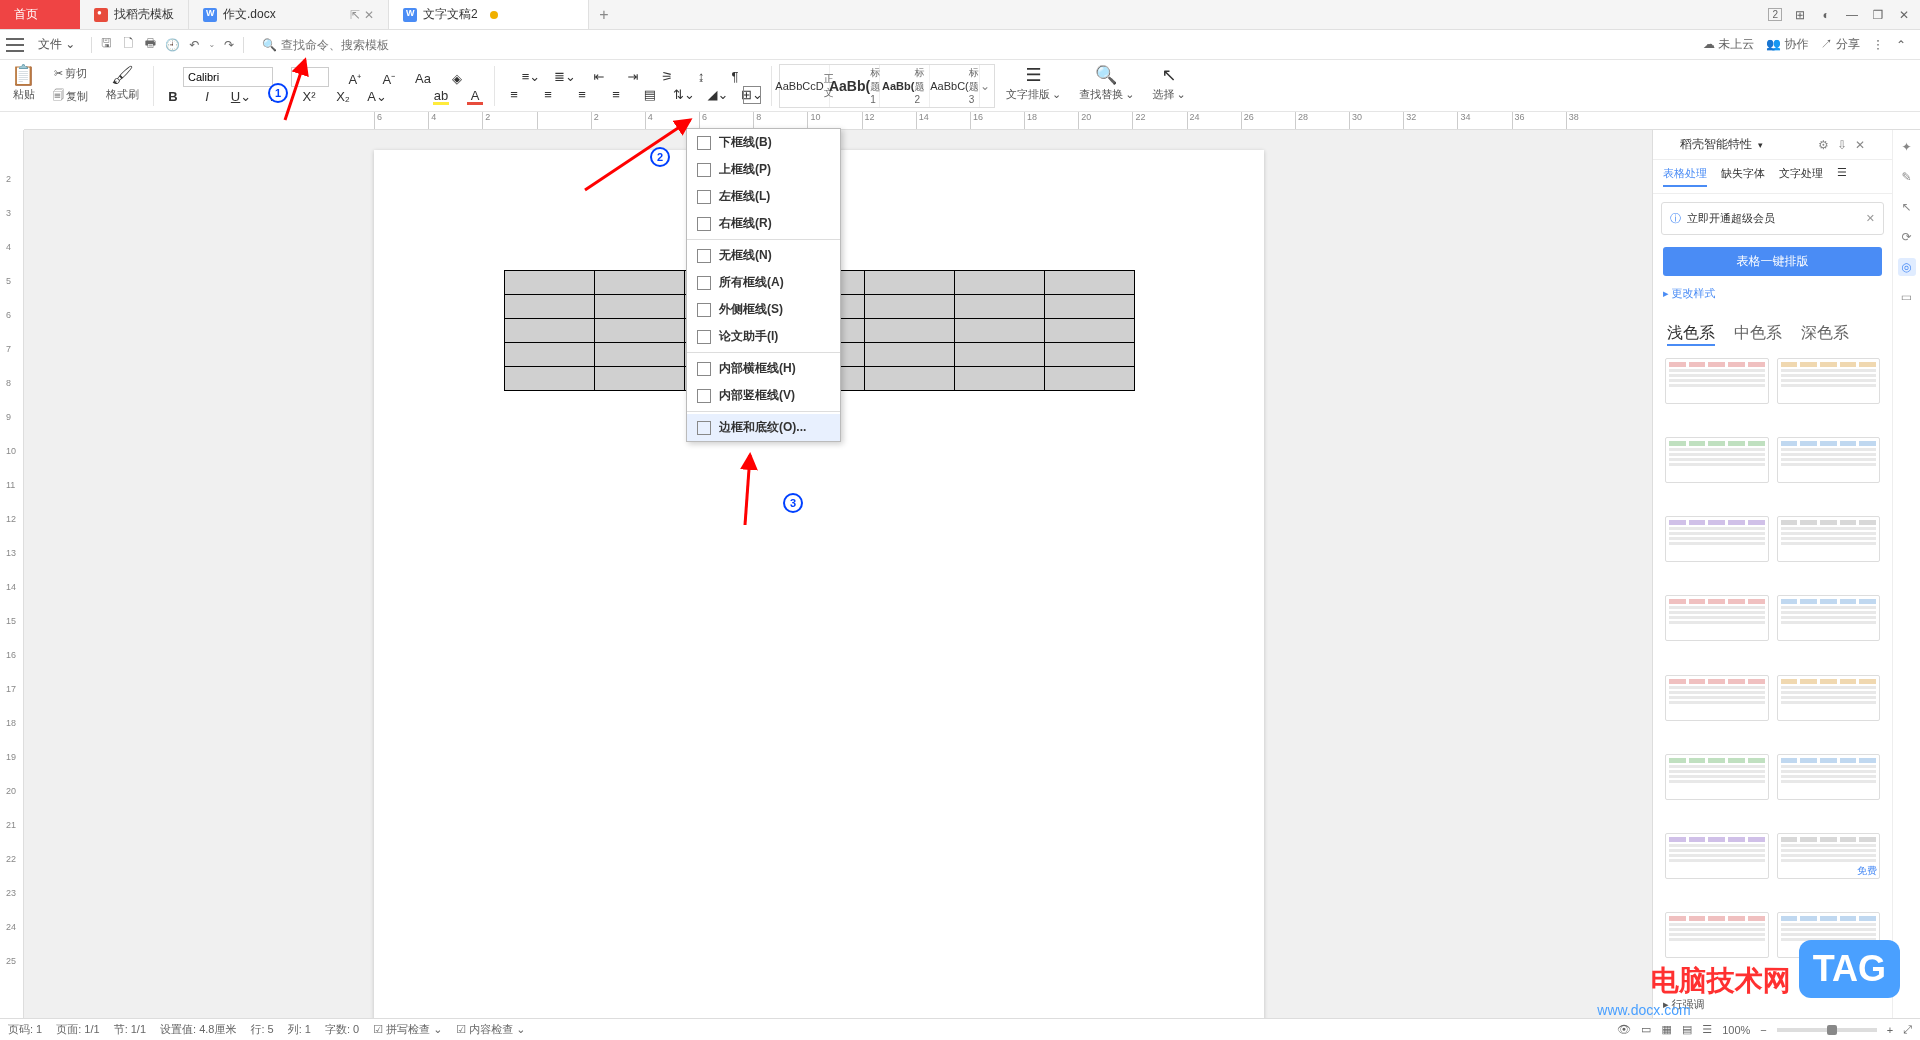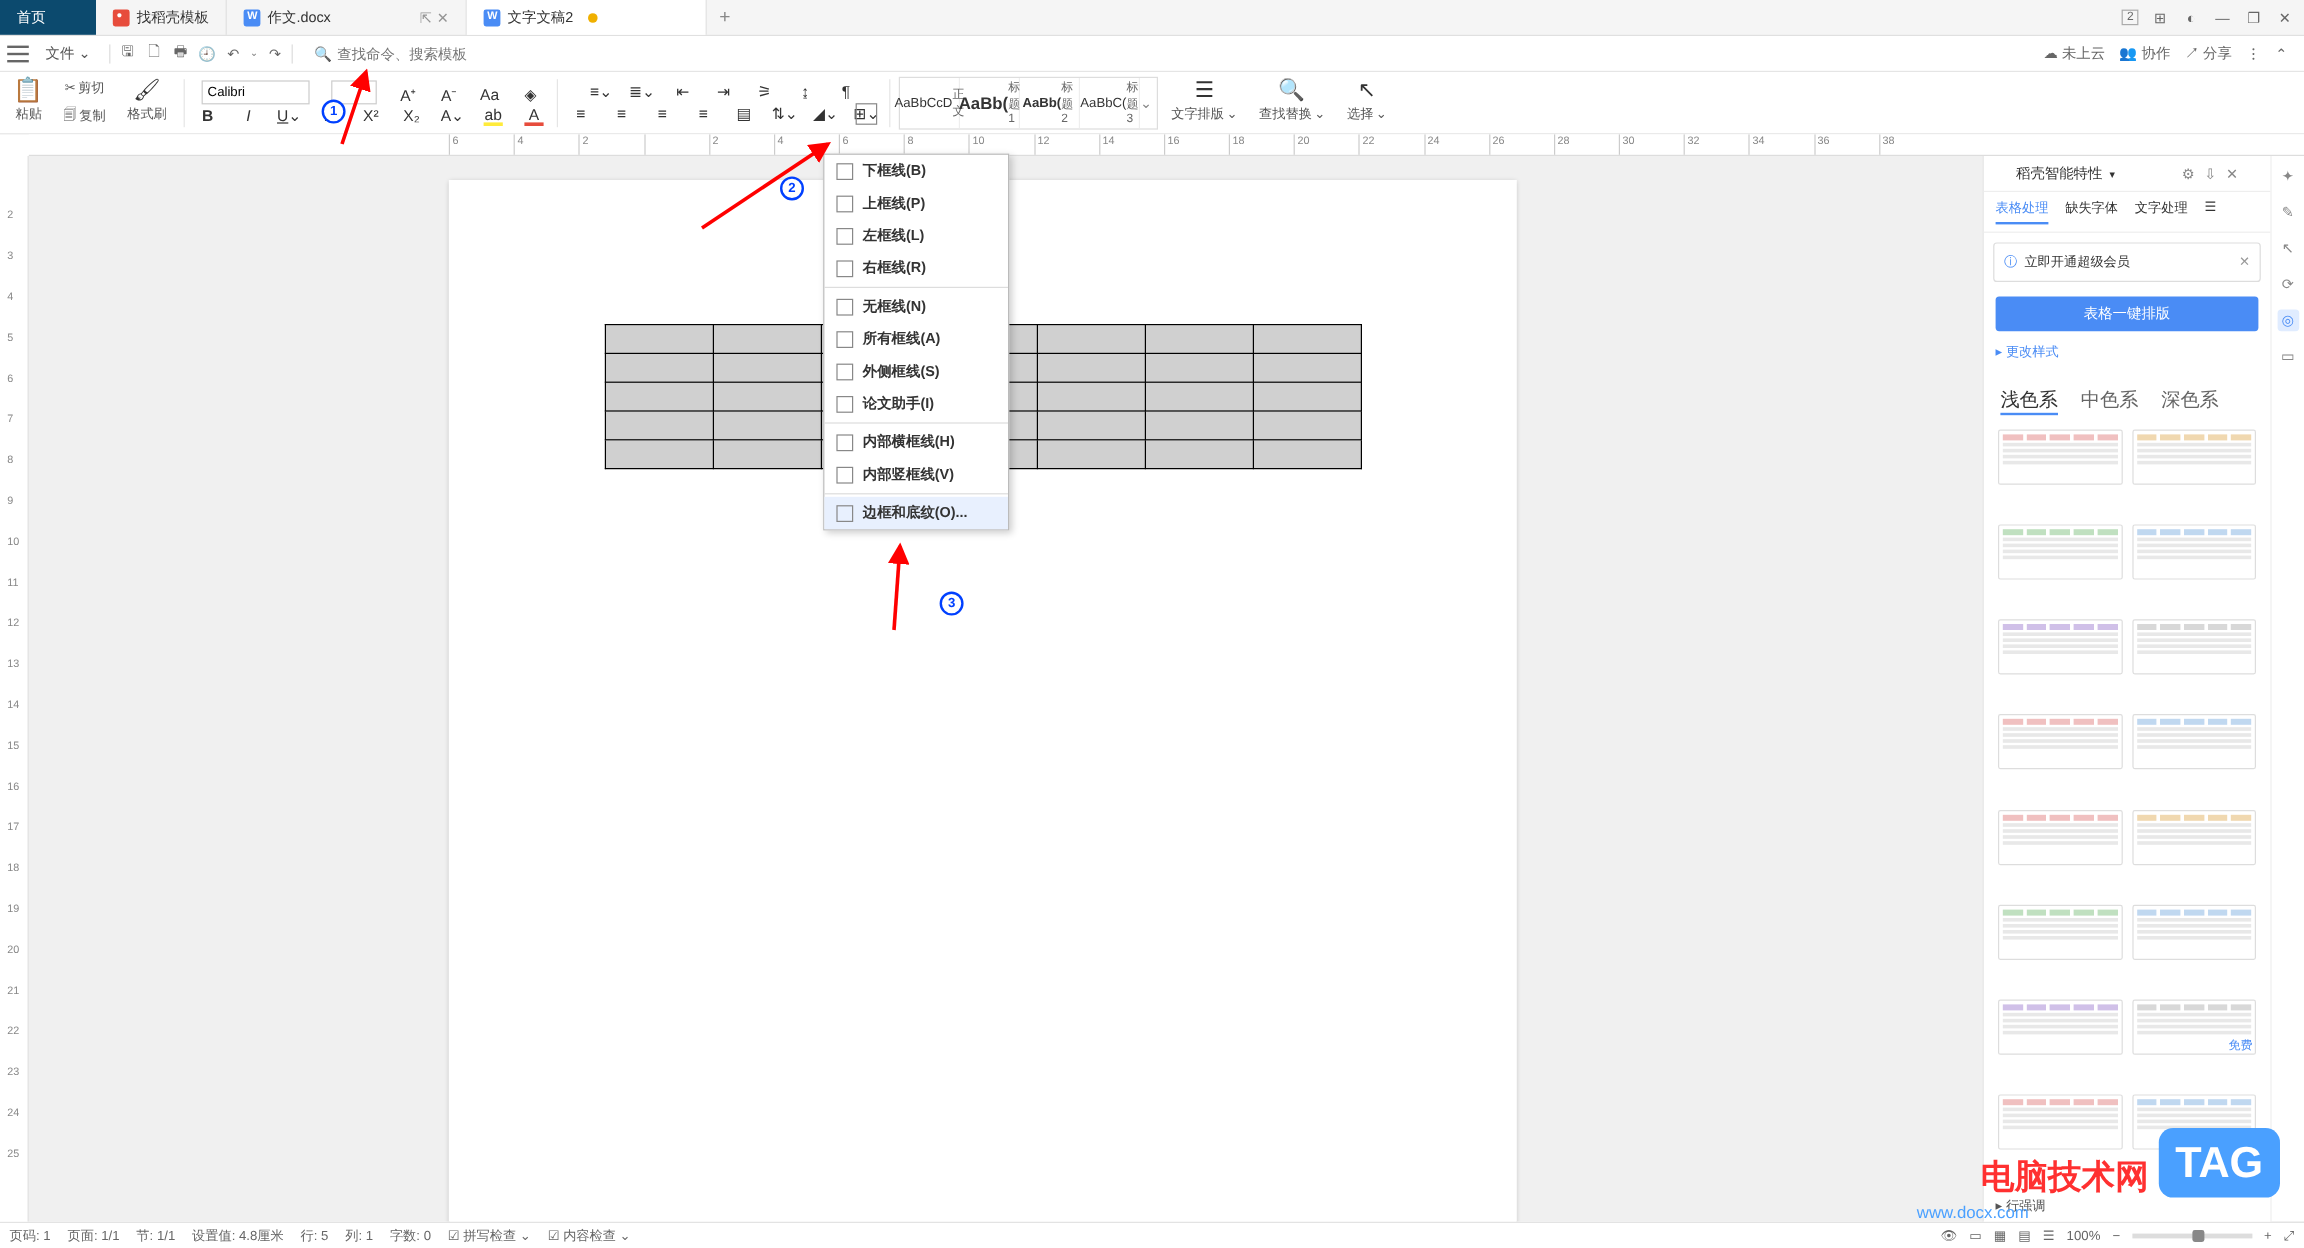--- a/index.html
+++ b/index.html
@@ -1,19 +1,19 @@
 <!DOCTYPE html>
 <html><head>
 <meta charset="utf-8">
 <style>
 *{margin:0;padding:0;box-sizing:border-box;font-family:"Microsoft YaHei","Segoe UI",sans-serif;}
 body{background:#fff;font-size:12px;color:#333;overflow:hidden;width:1920px;height:1040px;position:relative;}
 .tabbar{height:30px;display:flex;align-items:stretch;background:#f5f5f5;border-bottom:1px solid #e0e0e0;}
 .tab{display:flex;align-items:center;padding:0 14px;gap:6px;border-right:1px solid #e0e0e0;cursor:pointer;min-width:80px;position:relative;}
-.tab.home{background:#0c4a6e;color:#fff;border-right:none;}
+.tab.home{background:#ef4444;color:#fff;border-right:none;}
 .tab.active{background:#fff;}
 .tab-icon{width:14px;height:14px;display:inline-block;}
 .tab-icon.w{background:#4a8cf5;border-radius:2px;position:relative;}
 .tab-icon.w::after{content:"W";color:#fff;font-size:9px;font-weight:bold;position:absolute;top:0;left:3px;}
 .tab-icon.d{background:#e74c3c;border-radius:2px;position:relative;}
 .tab-icon.d::after{content:"●";color:#fff;font-size:8px;position:absolute;top:0;left:3px;}
 .tab-mod{width:8px;height:8px;background:#f0b000;border-radius:50%;margin-left:6px;}
 .tab-close-area{margin-left:auto;display:flex;gap:4px;opacity:0.5;}
 .tab-plus{width:30px;display:flex;align-items:center;justify-content:center;font-size:16px;color:#888;}
 .tabbar-right{margin-left:auto;display:flex;align-items:center;gap:10px;padding-right:8px;color:#666;}
@@ -185,21 +185,21 @@
           <b>B</b>
         </span>
       <span class="rib-icon">
           <i>I</i>
         </span>
       <span class="rib-icon"><u>U</u>⌄</span>
       <span class="rib-icon">A̶</span>
       <span class="rib-icon">X²</span>
       <span class="rib-icon">X₂</span>
       <span class="rib-icon">A⌄</span>
-      <span class="rib-icon" style="border-bottom:3px solid #ffeb3b;">ab</span>
+      <span class="rib-icon" style="border-bottom:3px solid #ffeb3b;margin-left:30px;">ab</span>
       <span class="rib-icon" style="border-bottom:3px solid #e74c3c;">A</span>
     </div>
   </div>
   <div class="rib-sep"></div>
   <div class="rib-group">
     <div class="rib-group-row">
       <span class="rib-icon">≡⌄</span>
       <span class="rib-icon">≣⌄</span>
       <span class="rib-icon">⇤</span>
       <span class="rib-icon">⇥</span>

